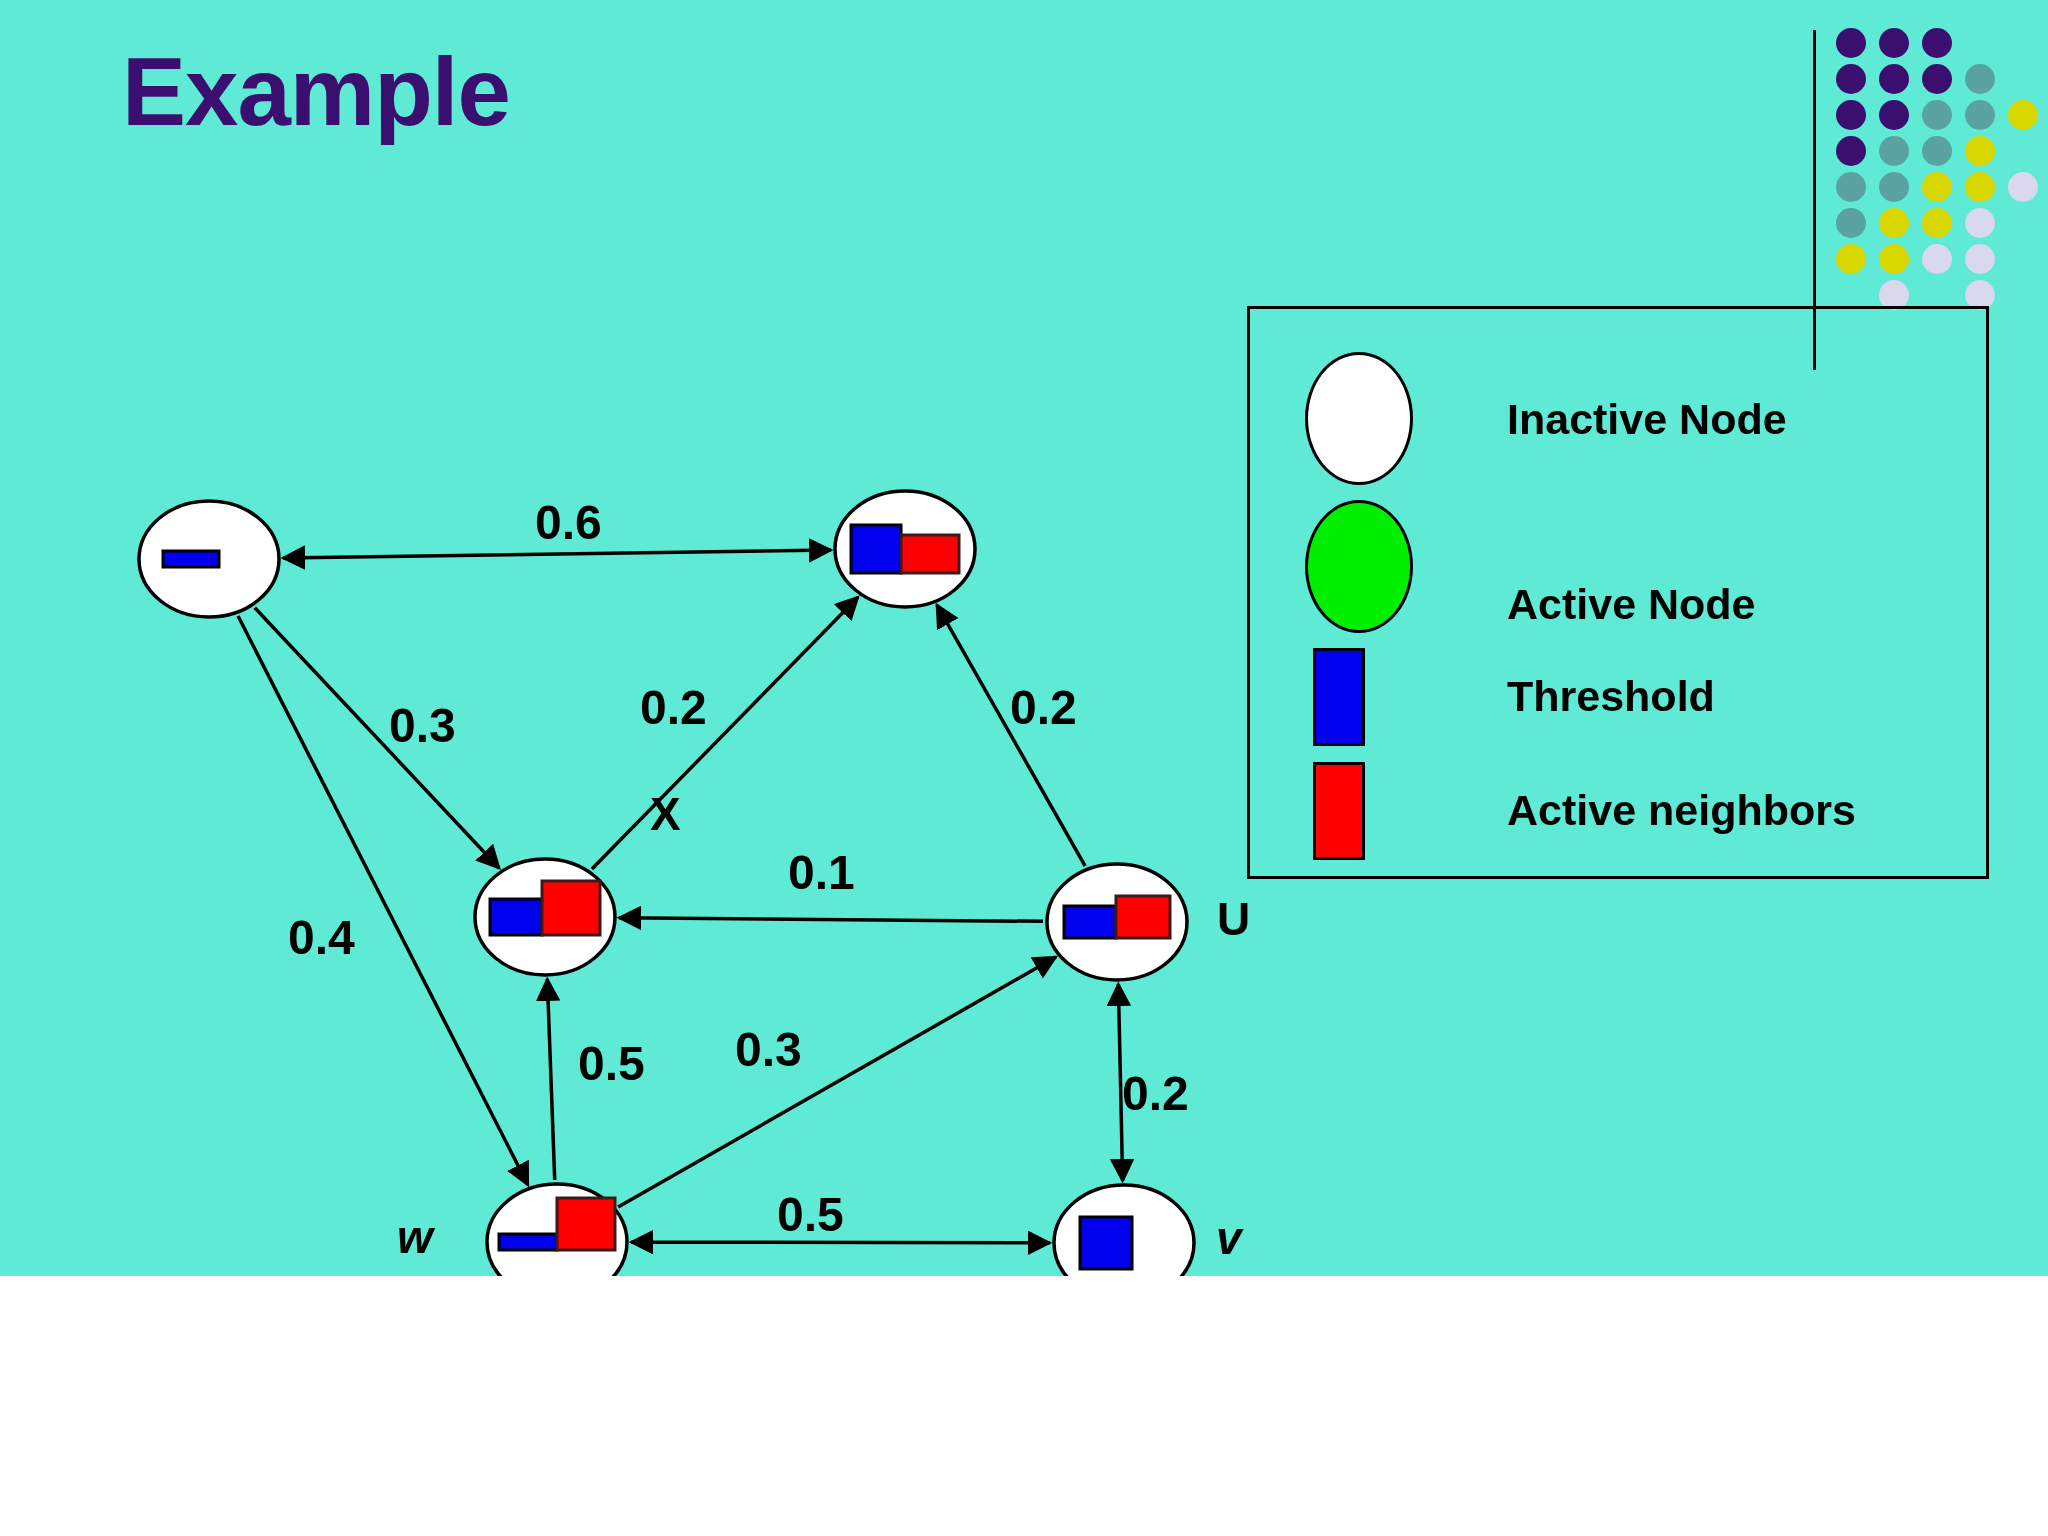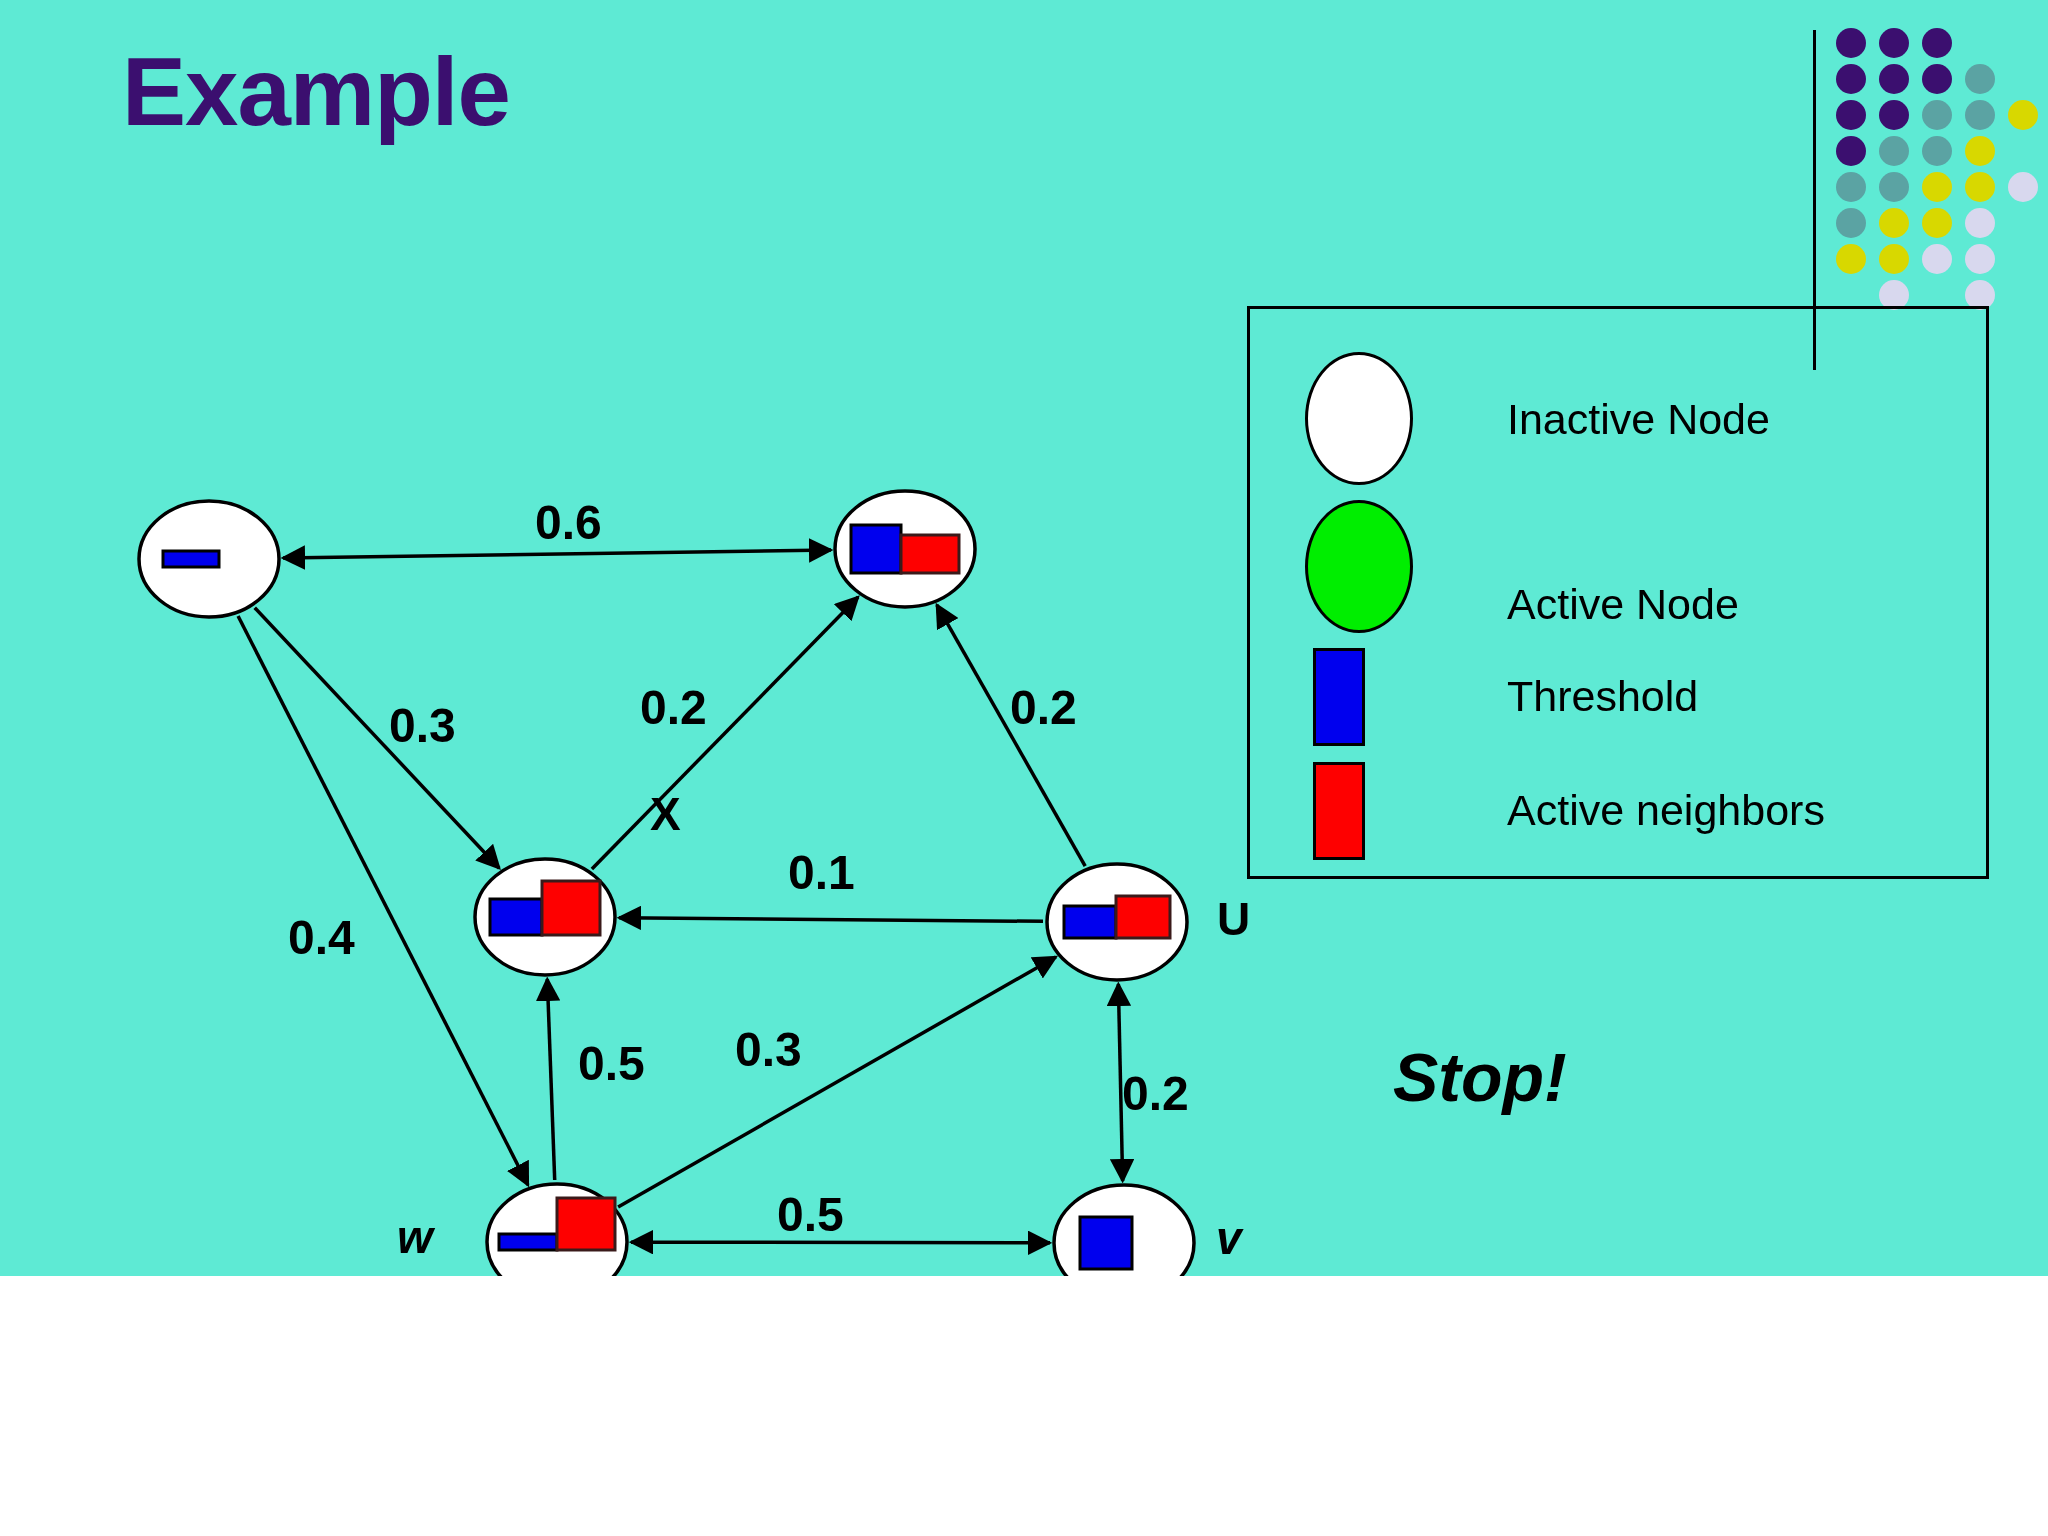--- a/index.html
+++ b/index.html
@@ -87,21 +87,21 @@
     top: 306px;
     width: 742px;
     height: 573px;
     border: 3px solid #000000;
     background: transparent;
     box-sizing: border-box;
   }
   .legend-text {
     position: absolute;
     font-size: 43px;
-    font-weight: normal;
+    font-weight: bold;
     color: #000000;
     white-space: nowrap;
   }
   .legend-ellipse {
     width: 108px;
     height: 133px;
     border: 3px solid #000000;
     border-radius: 50%;
     box-sizing: border-box;
   }
@@ -255,17 +255,16 @@
       <div class="legend-ellipse" style="position: absolute; left: 1305px; top: 352px; background: rgb(255, 255, 255);"></div>
       <div class="legend-text" style="left: 1507px; top: 395px;">Inactive Node</div>
       <div class="legend-ellipse" style="position: absolute; left: 1305px; top: 500px; background: rgb(0, 238, 0);"></div>
       <div class="legend-text" style="left: 1507px; top: 580px;">Active Node</div>
       <div class="legend-rect" style="position: absolute; left: 1313px; top: 648px; background: rgb(0, 0, 238);"></div>
       <div class="legend-text" style="left: 1507px; top: 672px;">Threshold</div>
       <div class="legend-rect" style="position: absolute; left: 1313px; top: 762px; background: rgb(254, 0, 0);"></div>
       <div class="legend-text" style="left: 1507px; top: 786px;">Active neighbors</div>
     </div>
 
-  <div id="stop-text">Stop!</div>
 
   <div id="page-number">10</div>
 
 </div>
 
 </body></html>

